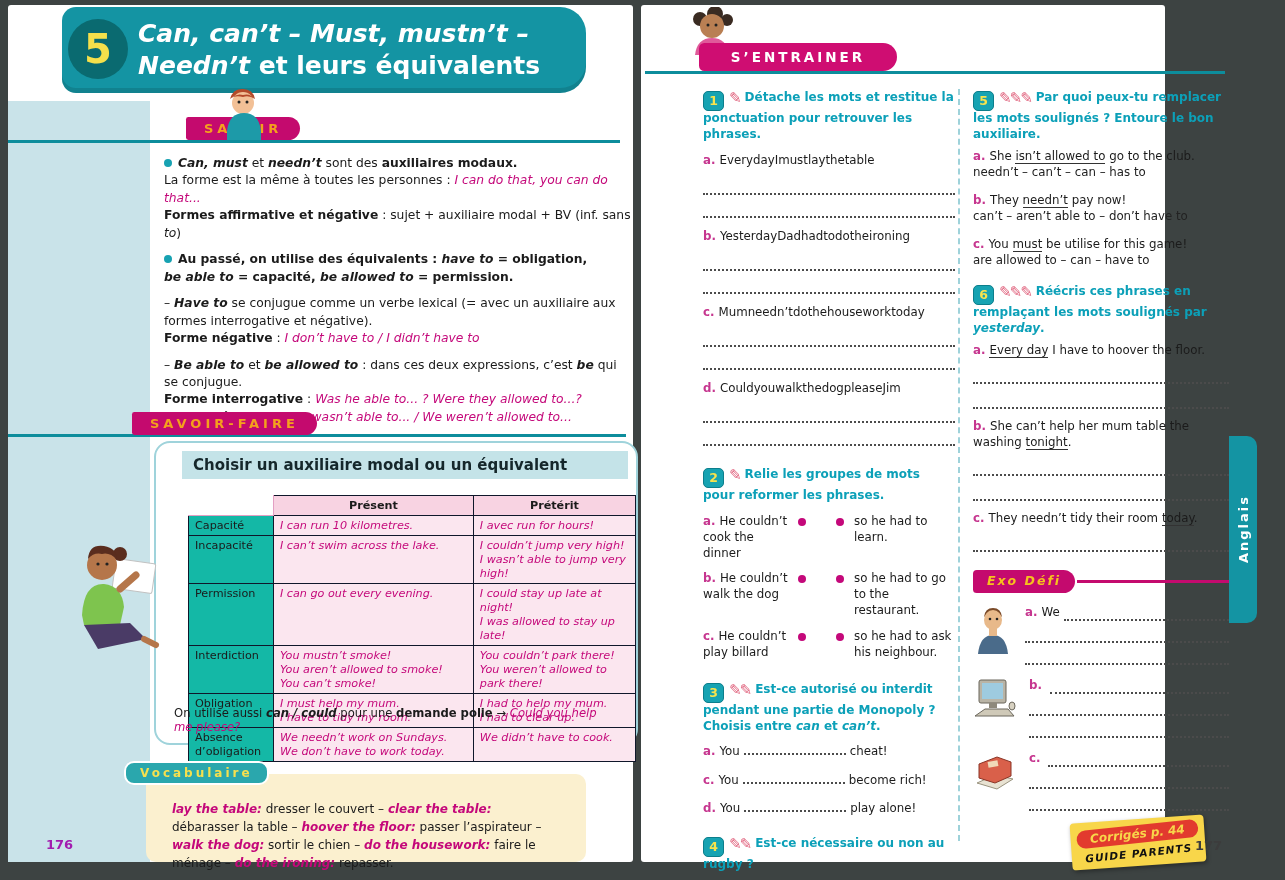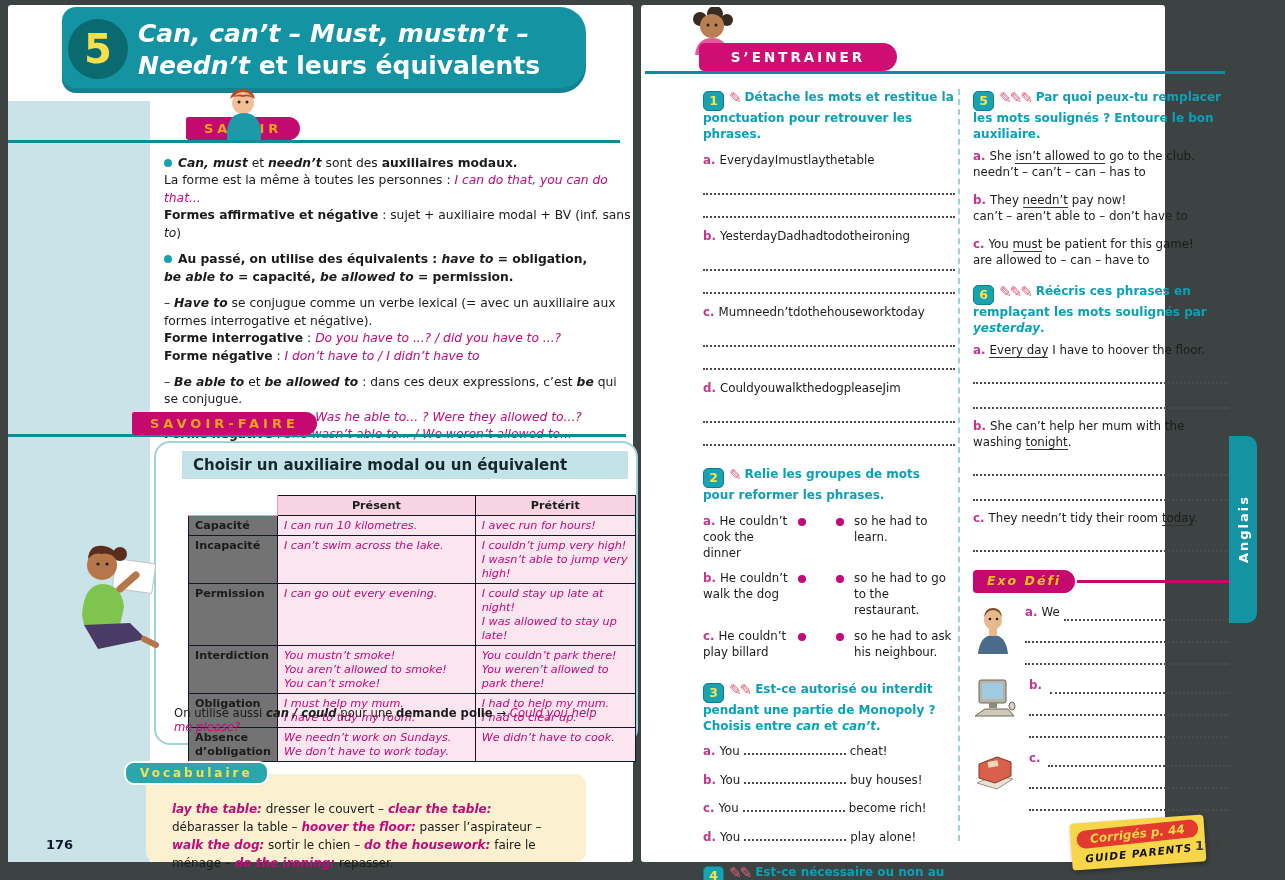--- a/index.html
+++ b/index.html
@@ -33,29 +33,29 @@
   .grp{margin-bottom:9px;}
   .tdot{display:inline-block;width:8px;height:8px;border-radius:50%;background:#17a2b2;margin-right:6px;}
   .panel{position:absolute;left:146px;top:436px;width:480px;height:300px;background:#fff;
     border:2px solid #9fd3db;border-radius:16px;}
   .panel-title{position:absolute;left:26px;top:8px;width:424px;background:#c4e3e8;color:#15272b;
     font-weight:700;font-size:15px;padding:5px 11px;}
   table.gram{position:absolute;left:32px;top:52px;border-collapse:collapse;font-size:11.2px;line-height:1.25;}
   table.gram td,table.gram th{border:1px solid #0f172a;padding:2.5px 6px;vertical-align:top;text-align:left;white-space:pre-line;}
   table.gram th{background:#f8d3e2;font-weight:700;text-align:center;}
   table.gram th.blank{background:#fff;border:1px solid #fff;border-bottom:1px solid #e39fc3;border-right:1px solid #e39fc3;}
-  td.rowlab{background:#737373;font-weight:700;width:72px;}
+  td.rowlab{background:#14b8a6;font-weight:400;width:72px;}
   td.tcell{color:#c4087a;font-style:italic;background:#fbe6ef;}
   td.c-pres{width:188px;}td.c-pret{width:150px;}
   .tbl-foot{position:absolute;left:18px;bottom:9px;width:440px;font-size:11.6px;}
   .vocab-badge{position:absolute;left:116px;top:756px;background:#2aa7ad;color:#f6e04e;font-weight:700;
     font-size:12px;letter-spacing:3px;padding:3px 14px;border-radius:10px;border:2px solid #fff;z-index:3;}
   .vocab-panel{position:absolute;left:138px;top:769px;width:440px;height:88px;background:#fbf0cf;border-radius:10px;}
   .vocab-txt{position:absolute;left:26px;top:26px;width:390px;font-size:12px;line-height:1.5;}
-  .pagenum-l{position:absolute;left:38px;top:832px;color:#0f172a;font-weight:700;font-size:13px;}
+  .pagenum-l{position:absolute;left:38px;top:832px;color:#a21caf;font-weight:700;font-size:13px;}
 
   
   .sent-banner{position:absolute;left:58px;top:38px;width:198px;height:28px;background:#cf0d72;
     border-radius:6px 16px 16px 6px;color:#fff;font-weight:700;font-size:13.5px;letter-spacing:3px;
     display:flex;align-items:center;justify-content:center;}
   .col{position:absolute;top:84px;font-size:11.8px;line-height:1.35;}
   .col-a{left:62px;width:252px;}
   .col-b{left:332px;width:256px;}
   .dash-div{position:absolute;left:317px;top:84px;height:752px;border-left:2px dashed #9ed2da;}
   .exh{margin-bottom:7px;color:#0ca0b8;font-weight:700;font-size:12px;line-height:1.3;}
@@ -131,21 +131,20 @@
       <p><span class="tdot"></span><span><span class="sg-bi">Can, must</span><span> et </span><span class="sg-bi">needn’t</span><span> sont des </span><span class="sg-b">auxiliaires modaux.</span></span></p>
       <p><span>La forme est la même à toutes les personnes : </span><span class="sg-m">I can do that, you can do that...</span></p>
       <p><span class="sg-b">Formes affirmative et négative</span><span> : sujet + auxiliaire modal + BV (inf. sans </span><span class="sg-i">to</span><span>)</span></p>
     </div>
     <div class="grp">
       <p><span class="tdot"></span><span><span class="sg-b">Au passé, on utilise des équivalents : </span><span class="sg-bi">have to</span><span class="sg-b"> = obligation,</span></span></p>
       <p><span class="sg-bi">be able to</span><span class="sg-b"> = capacité, </span><span class="sg-bi">be allowed to</span><span class="sg-b"> = permission.</span></p>
     </div>
     <div class="grp">
       <p><span>– </span><span class="sg-bi">Have to</span><span> se conjugue comme un verbe lexical (= avec un auxiliaire aux formes interrogative et négative).</span></p>
-      <p><span class="sg-b">Forme interrogative</span><span> : </span><span class="sg-m">Do you have to ...? / did you have to ...?</span></p>
       <p><span class="sg-b">Forme négative</span><span> : </span><span class="sg-m">I don’t have to  / I didn’t have to</span></p>
     </div>
     <div class="grp">
       <p><span>– </span><span class="sg-bi">Be able to</span><span> et </span><span class="sg-bi">be allowed to</span><span> : dans ces deux expressions, c’est </span><span class="sg-bi">be</span><span> qui se conjugue.</span></p>
       <p><span class="sg-b">Forme interrogative</span><span> : </span><span class="sg-m">Was he able to... ? Were they allowed to...?</span></p>
       <p><span class="sg-b">Forme négative</span><span> : </span><span class="sg-m">She wasn’t able to... / We weren’t allowed to...</span></p>
     </div>
   </div>
 
   <div class="hr-teal" style="left:0;top:429px;width:618px;"></div>
@@ -272,21 +271,20 @@
         <div class="m-left"><span class="ltr">c.</span><span>He couldn’t play billard</span></div>
         <span class="bullet"></span>
           <span class="bullet" style="margin-left:30px;"></span>
         <div class="m-right">so he had to ask his neighbour.</div>
       </div>
     </div>
 
     <div class="exwrap" style="margin-top:20px;">
       <div class="exh"><span class="numbox">3</span><span class="pencils">✎✎</span><span><span>Est-ce autorisé ou interdit pendant une partie de Monopoly ?</span></span><br><span><span>Choisis entre </span><span class="sg-i">can</span><span> et </span><span class="sg-i">can’t</span><span>.</span></span></div>
       <div class="qitem"><span class="ltr">a.</span><span>You</span><span class="gap"></span><span><span>cheat!</span></span></div>
-      <div class="qitem"><span class="ltr">b.</span><span>You</span><span class="gap"></span><span><span>buy houses!</span></span></div>
       <div class="qitem"><span class="ltr">c.</span><span>You</span><span class="gap"></span><span><span>become rich!</span></span></div>
       <div class="qitem"><span class="ltr">d.</span><span>You</span><span class="gap"></span><span><span>play alone!</span></span></div>
     </div>
 
     <div class="exwrap" style="margin-top:18px;">
       <div class="exh"><span class="numbox">4</span><span class="pencils">✎✎</span><span><span>Est-ce nécessaire ou non au rugby ?</span></span><br></div>
 
     </div>
   </div>
 
@@ -296,29 +294,29 @@
       <div class="exh"><span class="numbox">5</span><span class="pencils">✎✎✎</span><span><span>Par quoi peux-tu remplacer les mots soulignés ? Entoure le bon auxiliaire.</span></span></div>
       <div class="it5">
           <div><span class="ltr">a.</span><span><span>She </span><span class="sg-u">isn’t allowed to</span><span> go to the club.</span></span></div>
           <div class="opt5">needn’t – can’t – can – has to</div>
         </div>
       <div class="it5">
           <div><span class="ltr">b.</span><span><span>They </span><span class="sg-u">needn’t</span><span> pay now!</span></span></div>
           <div class="opt5">can’t – aren’t able to – don’t have to</div>
         </div>
       <div class="it5">
-          <div><span class="ltr">c.</span><span><span>You </span><span class="sg-u">must</span><span> be patient for this game!</span></span></div>
+          <div><span class="ltr">c.</span><span><span>You </span><span class="sg-u">must</span><span> be utilise for this game!</span></span></div>
           <div class="opt5">are allowed to – can – have to</div>
         </div>
     </div>
 
     <div class="exwrap" style="margin-top:14px;">
       <div class="exh"><span class="numbox">6</span><span class="pencils">✎✎✎</span><span><span>Réécris ces phrases en remplaçant les mots soulignés par </span><span class="sg-i">yesterday</span><span>.</span></span></div>
       <div class="it6"><span class="ltr">a.</span><span><span class="sg-u">Every day</span><span> I have to hoover the floor.</span></span><div class="dline"></div><div class="dline"></div></div>
-      <div class="it6"><span class="ltr">b.</span><span><span>She can’t help her mum with the washing </span><span class="sg-u">tonight</span><span>.</span></span><div class="dline"></div><div class="dline"></div></div>
+      <div class="it6"><span class="ltr">b.</span><span><span>She can’t help her mum table the washing </span><span class="sg-u">tonight</span><span>.</span></span><div class="dline"></div><div class="dline"></div></div>
       <div class="it6"><span class="ltr">c.</span><span><span>They needn’t tidy their room </span><span class="sg-u">today</span><span>.</span></span><div class="dline"></div></div>
     </div>
 
     <div class="defi">
       <span class="defi-badge">Exo Défi</span>
       <span class="defi-line"></span>
     </div>
 
     <div>
 

